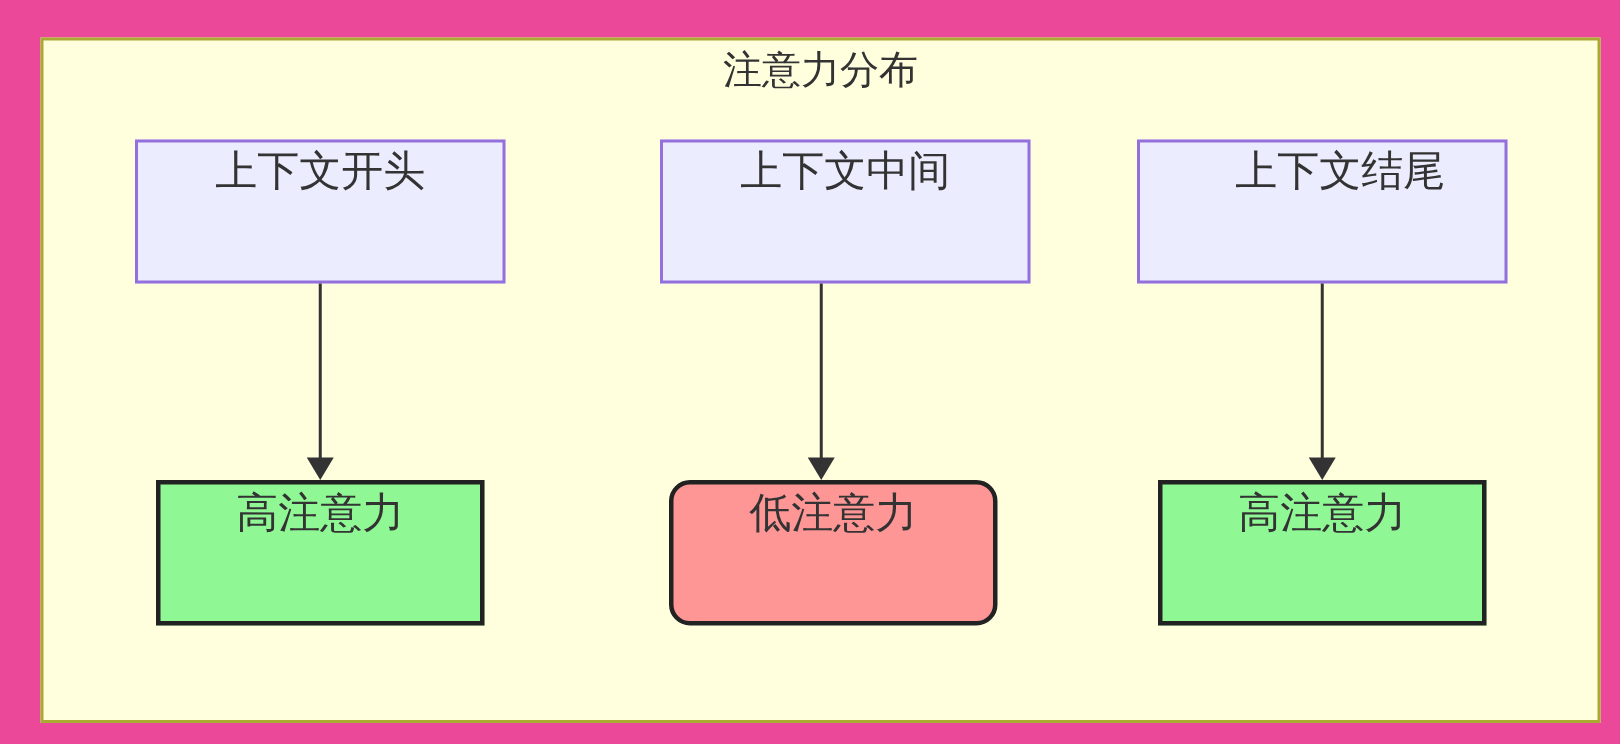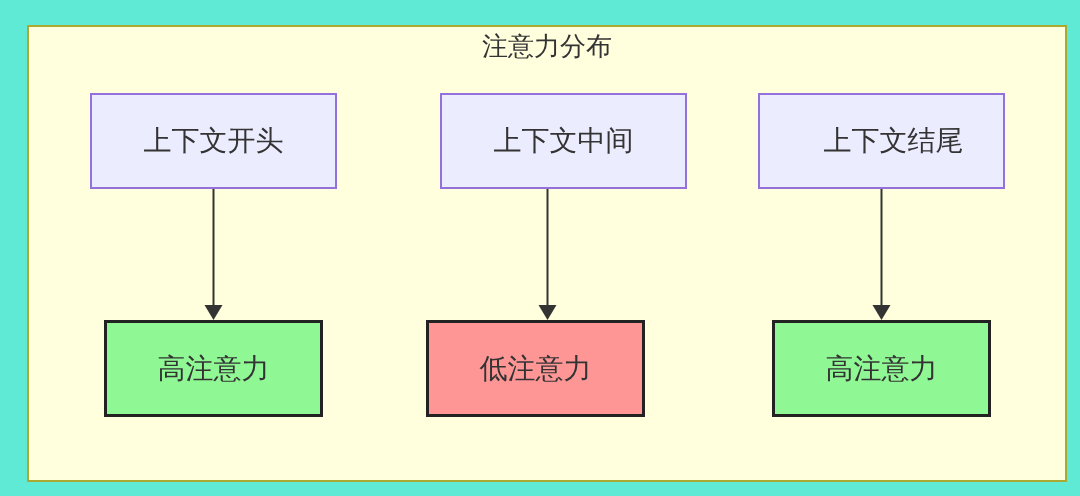--- a/index.html
+++ b/index.html
@@ -5,21 +5,21 @@
   html, body {
     margin: 0;
     padding: 0;
     background: #ffffff;
     font-family: "Liberation Sans", "DejaVu Sans", sans-serif;
   }
   .canvas {
     position: relative;
     width: 1080px;
     height: 496px;
-    background: #5eead4;
+    background: #ec4899;
     overflow: hidden;
   }
   .container {
     position: absolute;
     left: 27px;
     top: 25px;
     width: 1040px;
     height: 457px;
     box-sizing: border-box;
     background: var(--container-fill, #ffffde);
@@ -32,21 +32,21 @@
     width: 1040px;
     text-align: center;
     font-size: 26px;
     line-height: 30px;
     color: var(--text, #333333);
   }
   .node {
     position: absolute;
     box-sizing: border-box;
     display: flex;
-    align-items: center;
+    align-items: flex-start;
     justify-content: center;
     font-size: 28px;
     color: var(--text, #333333);
     text-align: center;
   }
   .node.context {
     width: 247px;
     height: 96px;
     top: 93px;
     background: var(--node-fill, #ececff);
@@ -57,21 +57,21 @@
     height: 97px;
     top: 320px;
     border: 3px solid var(--result-border, #222222);
   }
   .node.high { background: var(--high-fill, #90f795); }
   .node.low  { background: var(--low-fill, #ff9696); }
   .ctx-start { left: 90px; }
   .ctx-mid   { left: 424px; margin-left: 16px; }
   .ctx-end   { left: 758px; padding-left: 24px; }
   .res-1 { left: 104px; }
-  .res-2 { left: 426px; }
+  .res-2 { left: 446px; border-radius: 14px; }
   .res-3 { left: 772px; }
   .edges {
     position: absolute;
     left: 0;
     top: 0;
     width: 1080px;
     height: 496px;
     pointer-events: none;
   }
   .edges line {

